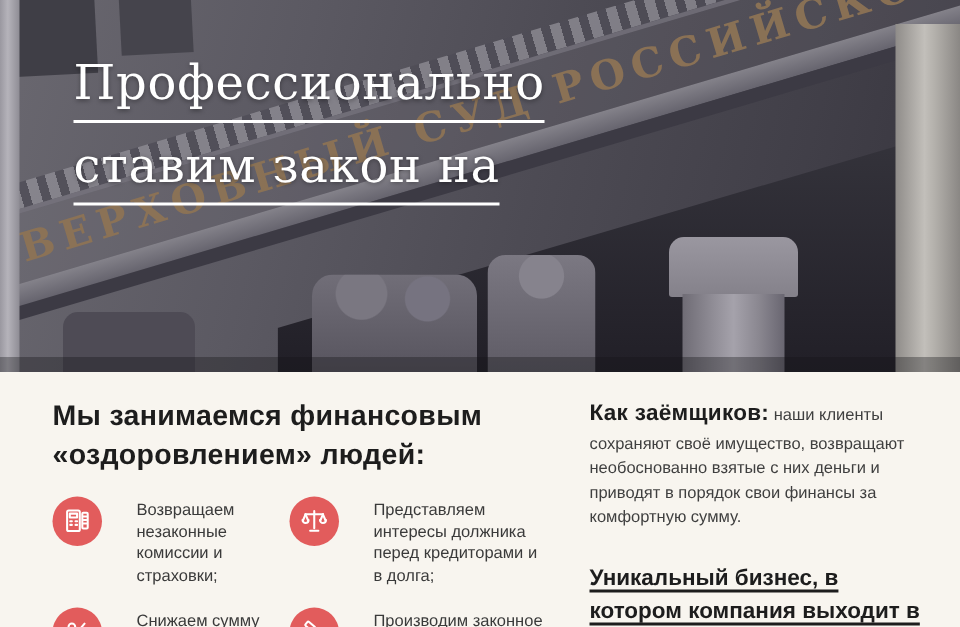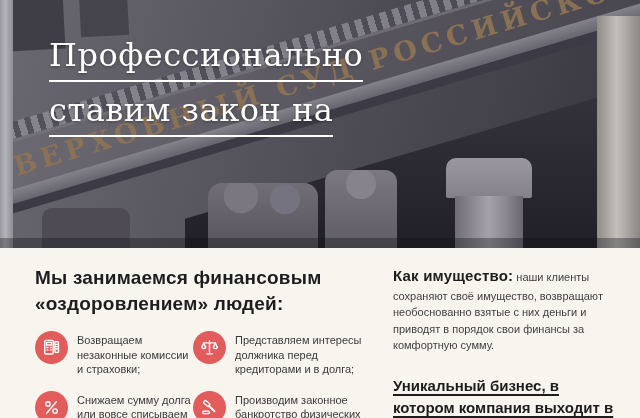--- a/index.html
+++ b/index.html
@@ -66,21 +66,21 @@
     display:table; font-family:"DejaVu Serif", serif; font-size:32px; color:#ffffff;
     letter-spacing:.5px; padding-bottom:6px; margin-bottom:9px;
     border-bottom:2px solid #ffffff; text-shadow:0 1px 3px rgba(0,0,0,.35);
   }
 
   
   .content { display:flex; width:640px; height:146px; background:#f8f5ef; padding:17px 18px 0 35px; gap:0; }
   .services { width:330px; flex-shrink:0; }
   .services h2 { font-size:19px; line-height:1.35; color:#1d1d1d; max-width:295px; margin-bottom:15px; letter-spacing:.2px; }
   .items-grid { display:grid; grid-template-columns:158px 172px; row-gap:14px; }
-  .item { display:flex; gap:9px; align-items:flex-start; }
+  .item { display:flex; gap:23px; align-items:flex-start; }
   .icon-circle {
     width:33px; height:33px; border-radius:50%; background:#e25c5c; flex-shrink:0;
     display:flex; align-items:center; justify-content:center;
   }
   .icon-circle svg { width:19px; height:19px; stroke:#fff; fill:none; stroke-width:1.3; stroke-linecap:round; stroke-linejoin:round; }
   .item p { font-size:11px; line-height:1.32; color:#3a3a3a; margin-top:2px; }
 
   .result { flex:1; padding-left:28px; }
   .result-par { font-size:11px; line-height:1.5; color:#3f3f3f; max-width:262px; }
   .result-par strong { font-size:15px; color:#1d1d1d; letter-spacing:.2px; }
@@ -184,18 +184,18 @@
               <rect x="2.6" y="12.6" width="6.4" height="2.2" rx="1.1"></rect>
             </svg>
           </span>
           <p>Производим законное банкротство физических лиц.</p>
         </div>
 
       </div>
     </section>
 
     <section class="result">
-      <p class="result-par"><strong>Как имущество:</strong><span> наши клиенты сохраняют своё имущество, возвращают необоснованно взятые с них деньги и приводят в порядок свои финансы за комфортную сумму.</span></p>
+      <p class="result-par"><strong>Как заёмщиков:</strong><span> наши клиенты сохраняют своё имущество, возвращают необоснованно взятые с них деньги и приводят в порядок свои финансы за комфортную сумму.</span></p>
       <p class="highlight"><span>Уникальный бизнес, в котором компания выходит в плюс, законно избавляя своих клиентов от долгового бремени!</span></p>
     </section>
 
   </main>
 </div>
 
 </body></html>

